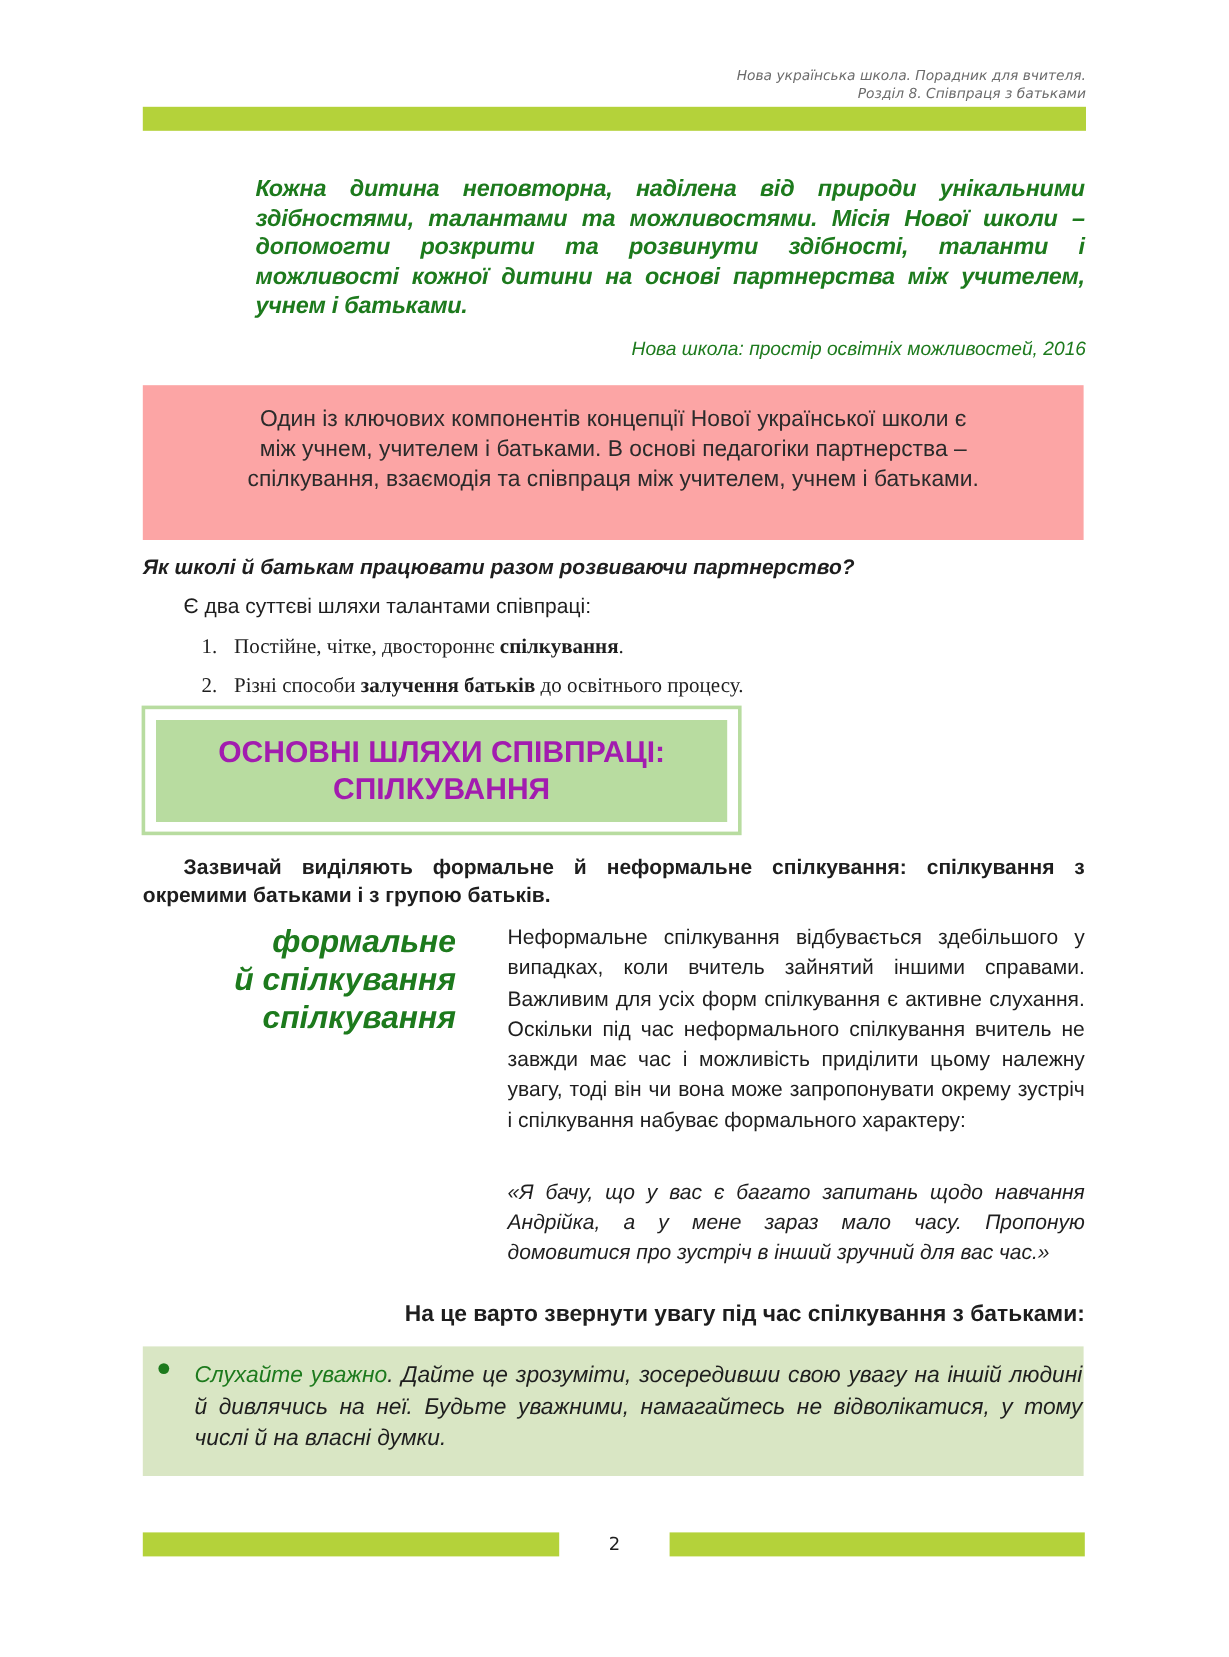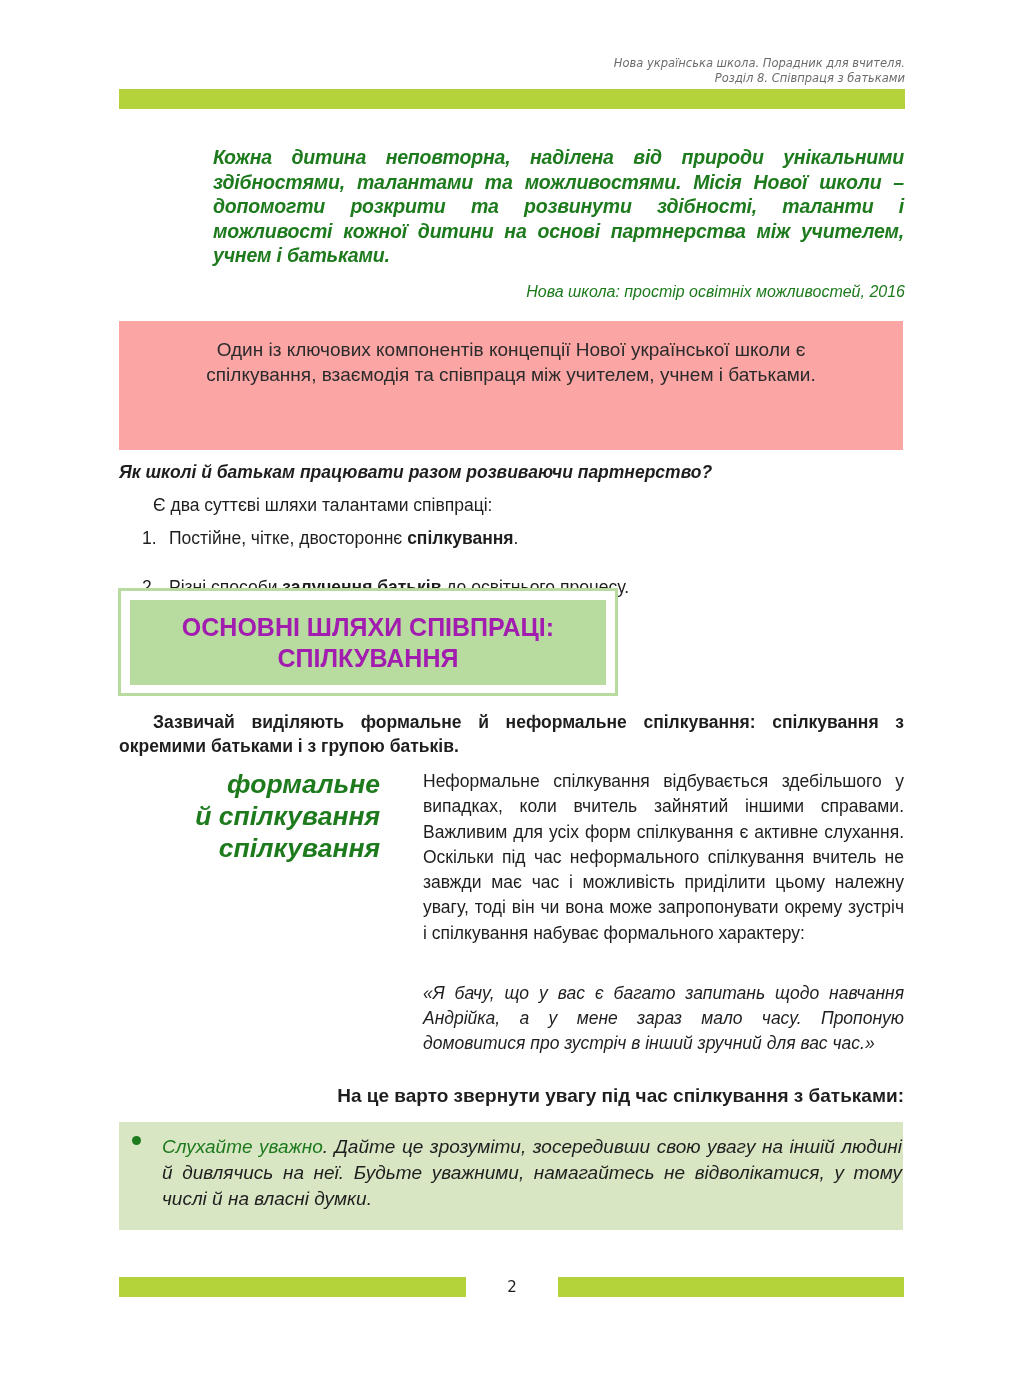--- a/index.html
+++ b/index.html
@@ -16,21 +16,21 @@
   
   .epigraph { left: 213px; top: 145px; width: 691px; color: #1d7a1d; font-weight: bold; font-style: italic; font-size: 19.5px; line-height: 24.5px; text-align: justify; letter-spacing: -0.2px; }
   .epigraph-src { right: 119px; top: 282px; color: #1d7a1d; font-style: italic; font-size: 16px; line-height: 20px; }
 
   
   .yellow-box { left: 119px; top: 321px; width: 784px; height: 129px; background: #fca5a5; padding: 16px 20px 0 20px; text-align: center; font-size: 19px; line-height: 25px; color: #2b2b2b; }
 
   
   .question { left: 119px; top: 460px; font-weight: bold; font-style: italic; font-size: 17.5px; line-height: 24px; color: #1e1e1e; }
   .intro { left: 153px; top: 493px; font-size: 17.5px; line-height: 24px; }
-  .list-item { left: 142px; font-size: 17.5px; line-height: 24px; }
+  .list-item { left: 168px; font-size: 17.5px; line-height: 24px; font-family: Liberation Serif, serif; }
   .list-item .num { display: inline-block; width: 27px; }
   .list-item b { font-weight: bold; }
 
   
   .heading-outer { left: 118px; top: 588px; width: 500px; height: 108px; border: 3px solid #b8dca0; background: #ffffff; }
   .heading-inner { position: absolute; left: 9px; top: 9px; width: 476px; height: 85px; background: #b8dca0; display: flex; flex-direction: column; align-items: center; justify-content: center; font-weight: bold; font-size: 25px; line-height: 31px; color: #a21caf; text-align: center; }
 
   
   .para { left: 119px; top: 710px; width: 785px; font-size: 17.5px; line-height: 24px; text-align: justify; text-indent: 34px; font-weight: bold; }
 
@@ -61,29 +61,30 @@
   <div>Нова українська школа. Порадник для вчителя.</div>
   <div>Розділ 8. Співпраця з батьками</div>
 </div>
 <div class="abs band head-band"></div>
 
 <div class="abs epigraph">Кожна дитина неповторна, наділена від природи унікальними здібностями, талантами та можливостями. Місія Нової школи – допомогти розкрити та розвинути здібності, таланти і можливості кожної дитини на основі партнерства між учителем, учнем і батьками.</div>
 <div class="abs epigraph-src">Нова школа: простір освітніх можливостей, 2016</div>
 
 <div class="abs yellow-box">
   <div>Один із ключових компонентів концепції Нової української школи є</div>
+  <div>між учнем, учителем і батьками. В основі педагогіки партнерства –</div>
   <div>спілкування, взаємодія та співпраця між учителем, учнем і батьками.</div>
 </div>
 
 <div class="abs question">Як школі й батькам працювати разом розвиваючи партнерство?</div>
 <div class="abs intro">Є два суттєві шляхи талантами співпраці:</div>
 <div class="abs list-item" style="top:526px;">
   <span class="num">1.</span><span>Постійне, чітке, двостороннє </span><b>спілкування</b><span>.</span>
 </div>
-<div class="abs list-item" style="top:559px;margin-top:16px;">
+<div class="abs list-item" style="top:559px;">
   <span class="num">2.</span><span>Різні способи </span><b>залучення батьків</b><span> до освітнього процесу.</span>
 </div>
 
 <div class="abs heading-outer">
   <div class="heading-inner">
     <div>ОСНОВНІ ШЛЯХИ СПІВПРАЦІ:</div>
     <div>СПІЛКУВАННЯ</div>
   </div>
 </div>
 

